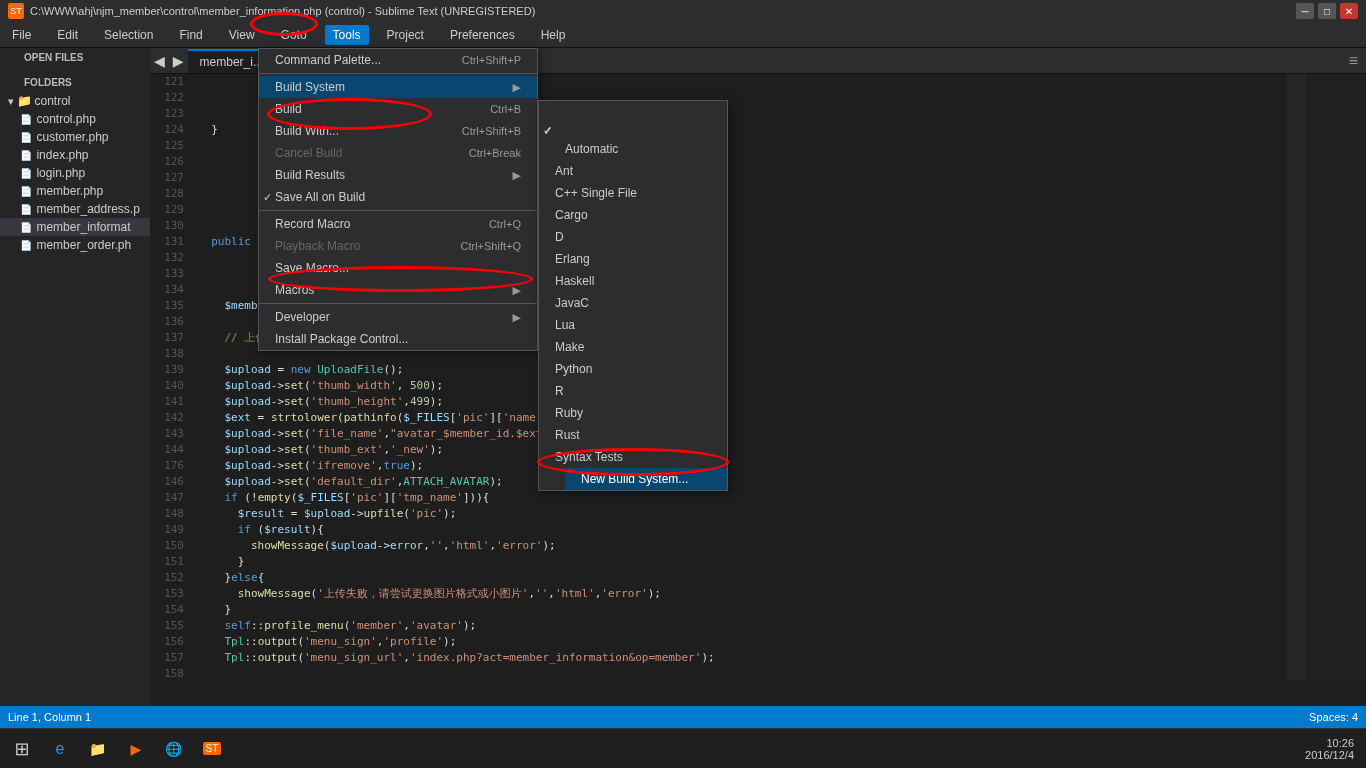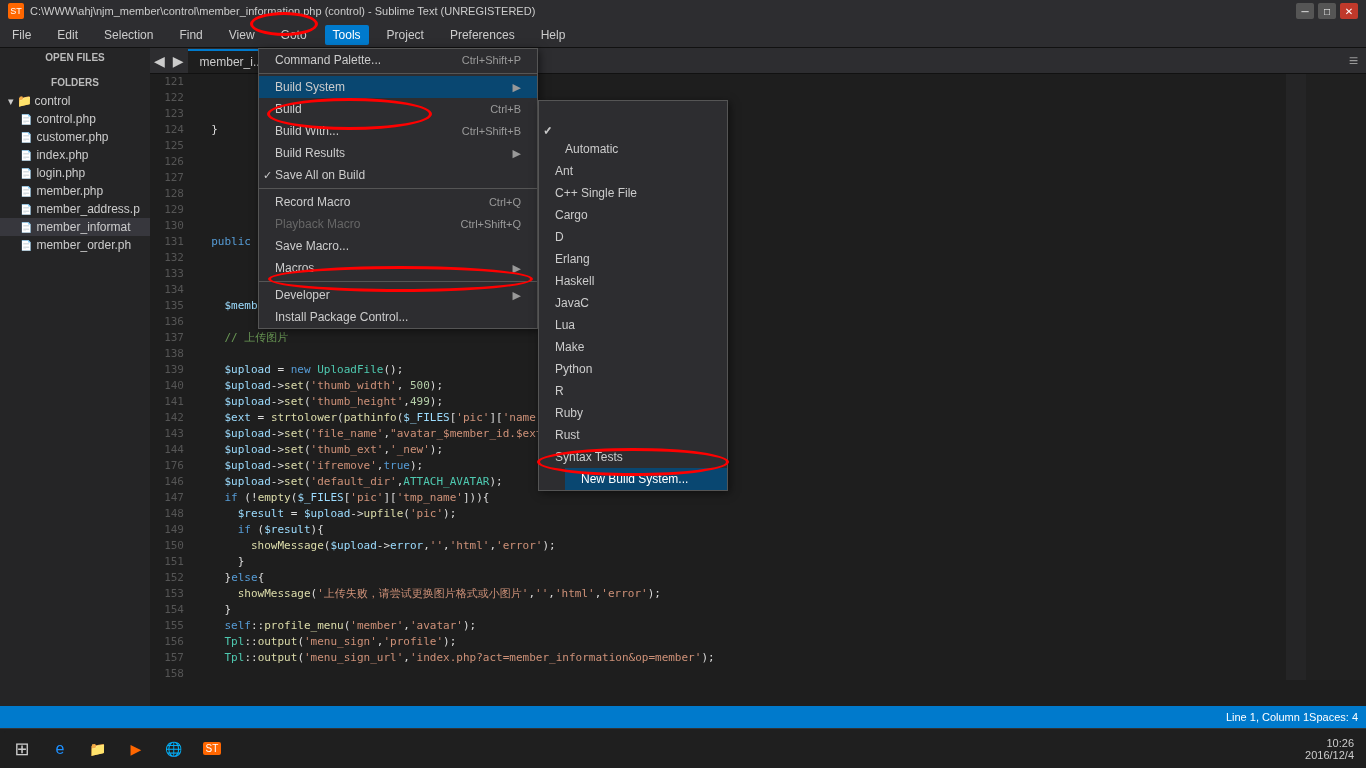--- a/index.html
+++ b/index.html
@@ -19,21 +19,21 @@
       width: 100%; height: 26px; background: #2d2d30; display: flex; align-items: center;
       padding: 0 4px; gap: 10px; border-bottom: 1px solid #111;
     }
     .menu-item {
       padding: 3px 8px; cursor: pointer; color: #ccc; font-size: 12px; border-radius: 2px;
     }
     .menu-item.active { background: #007acc; color: #fff; }
 
     
     #sidebar { width: 150px; background: #252526; flex-shrink: 0; overflow: hidden; }
-    .sidebar-header { font-size: 10px; color: #bbb; padding: 4px 24px; text-transform: uppercase; font-weight: bold; text-align: center; }
+    .sidebar-header { font-size: 10px; color: #bbb; padding: 4px 24px; text-transform: uppercase; font-weight: bold; }
     .folder-item { display: flex; align-items: center; padding: 2px 8px; cursor: pointer; font-size: 12px; color: #ccc; }
     .folder-item.active { background: #37373d; }
     .folder-item .icon { margin-right: 4px; font-size: 11px; }
     .folder-item .file-icon { margin-right: 4px; color: #888; font-size: 10px; }
 
     
     #editor { flex: 1; background: #1e1e1e; position: relative; overflow: hidden; }
     #editor-tab { padding: 4px 12px; background: #1e1e1e; color: #ccc; font-size: 12px; border-right: 1px solid #111; border-top: 2px solid #007acc; }
     .nav-arrow { color: #ccc; padding: 0 4px; cursor: pointer; font-size: 14px; }
 
@@ -278,20 +278,24 @@
       <span class="arrow">▶</span>
     </div>
     <div class="menu-dropdown-item">
       <span>Build</span>
       <span class="shortcut">Ctrl+B</span>
     </div>
     <div class="menu-dropdown-item">
       <span>Build With...</span>
       <span class="shortcut">Ctrl+Shift+B</span>
     </div>
+    <div class="menu-dropdown-item disabled">
+      <span>Cancel Build</span>
+      <span class="shortcut">Ctrl+Break</span>
+    </div>
     <div class="menu-dropdown-item">
       <span>Build Results</span>
       <span class="arrow">▶</span>
     </div>
     <div class="menu-dropdown-item checked">
       <span>Save All on Build</span>
     </div>
     <div class="menu-separator"></div>
     <div class="menu-dropdown-item">
       <span>Record Macro</span>
@@ -372,21 +376,21 @@
 
   <div class="oval-highlight" style="left:250px;top:-36px;width:68px;height:24px;border-color:red;"></div>
 
   <div class="oval-highlight" style="left:267px;top:50px;width:165px;height:32px;border-color:red;"></div>
 
   <div class="oval-highlight" style="left:537px;top:400px;width:192px;height:28px;border-color:red;"></div>
 
   <div class="oval-highlight" style="left:268px;top:218px;width:265px;height:26px;border-color:red;"></div>
 </div>
 
-<div id="statusbar" style="position:absolute;bottom:40px;width:100%;height:22px;background:#007acc;display:flex;align-items:center;padding:0 8px;color:#fff;font-size:11px;justify-content:flex-end;">
+<div id="statusbar" style="position:absolute;bottom:40px;width:100%;height:22px;background:#007acc;display:flex;align-items:center;padding:0 8px;color:#fff;font-size:11px;justify-content:space-between;">
   <span>Line 1, Column 1</span>
   <span>Spaces: 4</span>
 </div>
 
 <div id="taskbar" style="position:absolute;bottom:0;width:100%;height:40px;background:#1f1f1f;display:flex;align-items:center;padding:0 4px;gap:2px;border-top:1px solid #333;">
   <div class="taskbar-btn" style="background:#1f1f1f;">
     <span style="font-size:18px;">⊞</span>
   </div>
   <div class="taskbar-btn">
     <span style="font-size:16px;color:#1e90ff;">e</span>

